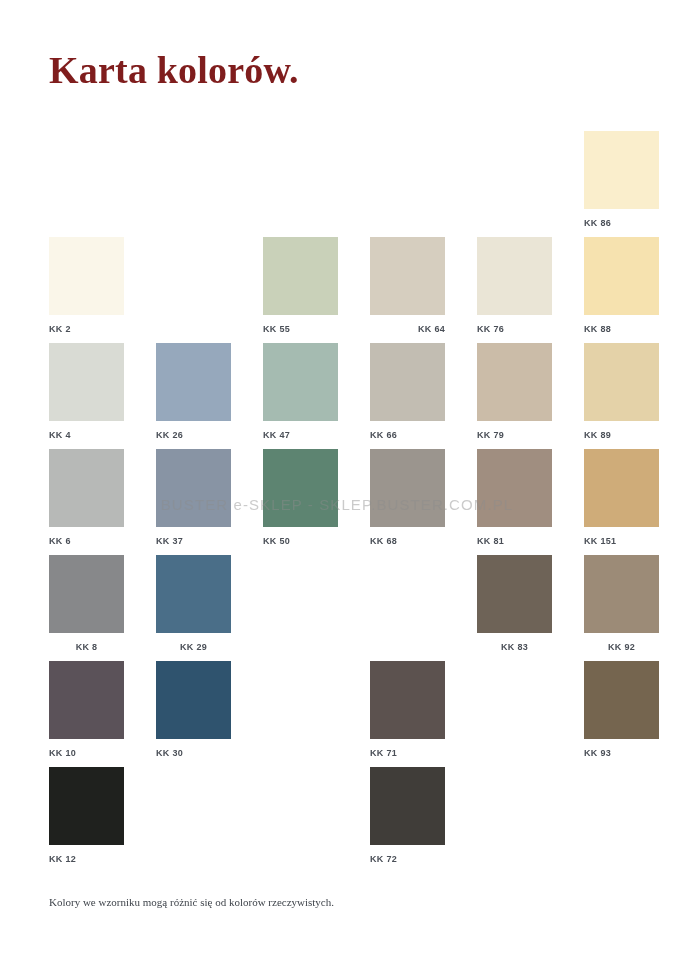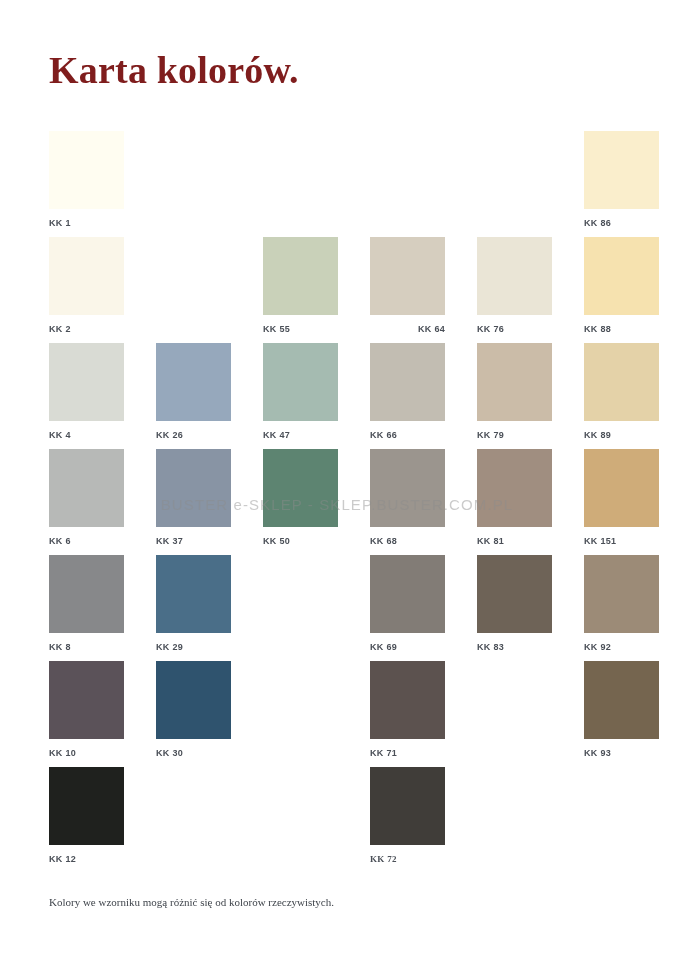--- a/index.html
+++ b/index.html
@@ -83,24 +83,20 @@
 </style>
 </head>
 <body>
 
 <div class="page">
 
   <div class="page-title">Karta kolorów.</div>
 
   <div class="grid">
       <div class="row" style="height: 106px;">
-        <div class="cell" style="left: 0px; width: 75px;">
-          <div class="swatch" title="KK 1" style="width: 75px; height: 78px; background: rgb(255, 253, 241);"></div>
-          <div class="swatch-label">KK 1</div>
-        </div>
         <div class="cell empty" style="left: 107px; width: 75px;">
           <div class="swatch" title="" style="width: 75px; height: 78px;"></div>
           <div class="swatch-label"></div>
         </div>
         <div class="cell empty" style="left: 214px; width: 75px;">
           <div class="swatch" title="" style="width: 75px; height: 78px;"></div>
           <div class="swatch-label"></div>
         </div>
         <div class="cell empty" style="left: 321px; width: 75px;">
           <div class="swatch" title="" style="width: 75px; height: 78px;"></div>
@@ -186,37 +182,33 @@
         </div>
         <div class="cell" style="left: 428px; width: 75px;">
           <div class="swatch" title="KK 81" style="width: 75px; height: 78px; background: rgb(160, 142, 128);"></div>
           <div class="swatch-label">KK 81</div>
         </div>
         <div class="cell" style="left: 535px; width: 75px;">
           <div class="swatch" title="KK 151" style="width: 75px; height: 78px; background: rgb(207, 172, 121);"></div>
           <div class="swatch-label">KK 151</div>
         </div>
       </div>
-      <div class="row" style="height: 106px;">
+      <div class="row" style="height: 106px; text-align: center;">
         <div class="cell" style="left: 0px; width: 75px;">
           <div class="swatch" title="KK 8" style="width: 75px; height: 78px; background: rgb(135, 136, 138);"></div>
           <div class="swatch-label">KK 8</div>
         </div>
         <div class="cell" style="left: 107px; width: 75px;">
           <div class="swatch" title="KK 29" style="width: 75px; height: 78px; background: rgb(74, 110, 136);"></div>
           <div class="swatch-label">KK 29</div>
         </div>
         <div class="cell empty" style="left: 214px; width: 75px;">
           <div class="swatch" title="" style="width: 75px; height: 78px;"></div>
           <div class="swatch-label"></div>
         </div>
-        <div class="cell" style="left: 321px; width: 75px;">
-          <div class="swatch" title="KK 69" style="width: 75px; height: 78px; background: rgb(130, 124, 118);"></div>
-          <div class="swatch-label">KK 69</div>
-        </div>
         <div class="cell" style="left: 428px; width: 75px;">
           <div class="swatch" title="KK 83" style="width: 75px; height: 78px; background: rgb(110, 99, 87);"></div>
           <div class="swatch-label">KK 83</div>
         </div>
         <div class="cell" style="left: 535px; width: 75px;">
           <div class="swatch" title="KK 92" style="width: 75px; height: 78px; background: rgb(156, 139, 119);"></div>
           <div class="swatch-label">KK 92</div>
         </div>
       </div>
       <div class="row" style="height: 106px;">
@@ -251,21 +243,21 @@
           <div class="swatch-label">KK 12</div>
         </div>
         <div class="cell empty" style="left: 107px; width: 75px;">
           <div class="swatch" title="" style="width: 75px; height: 78px;"></div>
           <div class="swatch-label"></div>
         </div>
         <div class="cell empty" style="left: 214px; width: 75px;">
           <div class="swatch" title="" style="width: 75px; height: 78px;"></div>
           <div class="swatch-label"></div>
         </div>
-        <div class="cell" style="left: 321px; width: 75px; font-family: Liberation Serif, serif;">
+        <div class="cell" style="left: 321px; width: 75px;">
           <div class="swatch" title="KK 72" style="width: 75px; height: 78px; background: rgb(64, 61, 57);"></div>
           <div class="swatch-label">KK 72</div>
         </div>
         <div class="cell empty" style="left: 428px; width: 75px;">
           <div class="swatch" title="" style="width: 75px; height: 78px;"></div>
           <div class="swatch-label"></div>
         </div>
       </div>
     </div>
 

